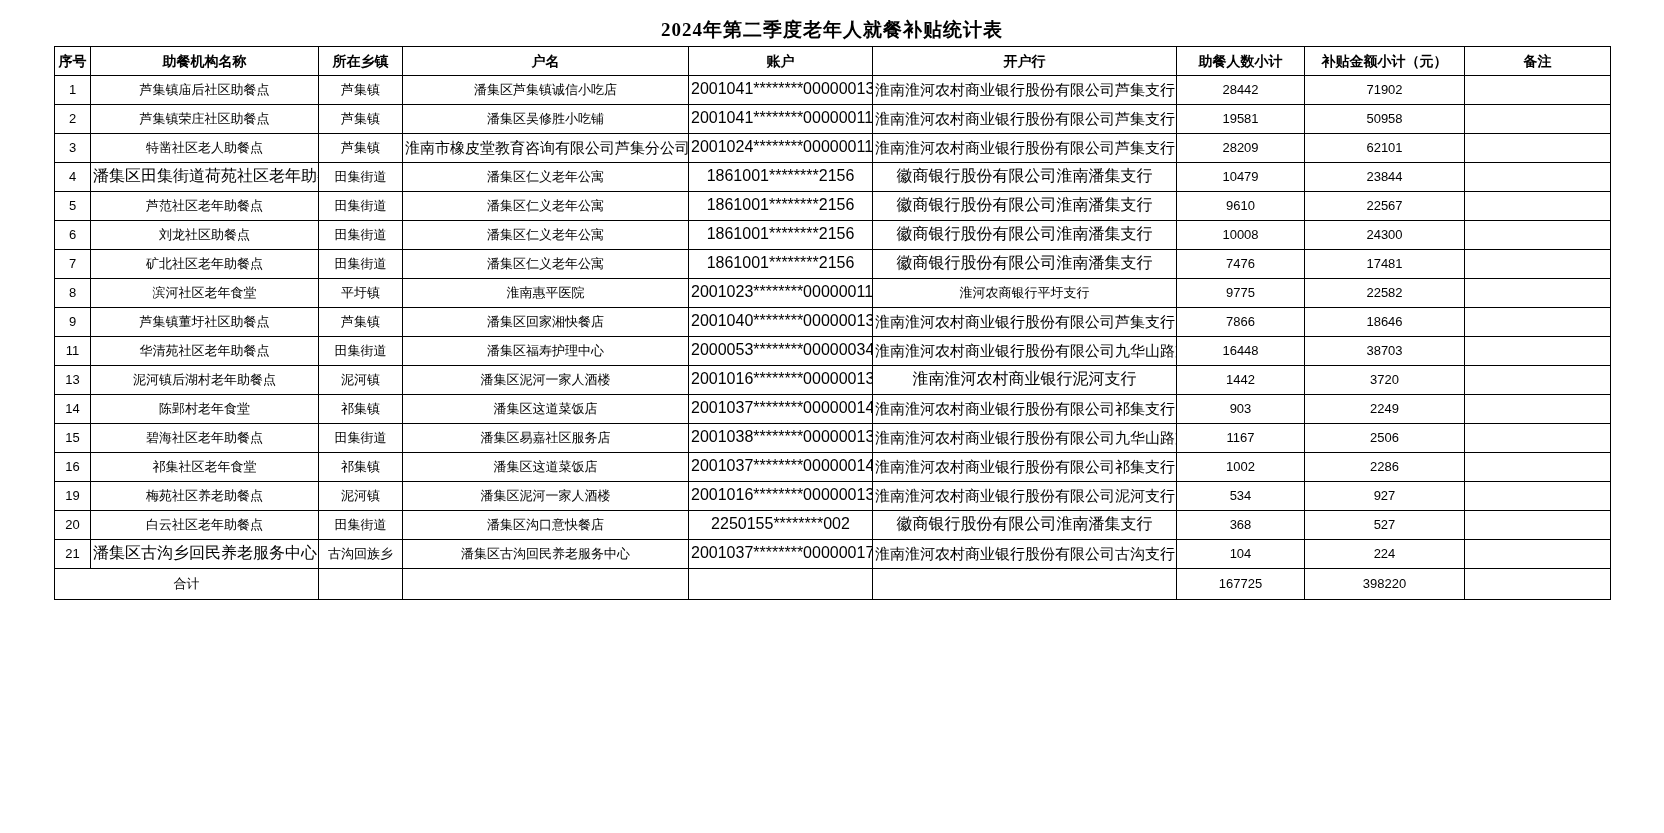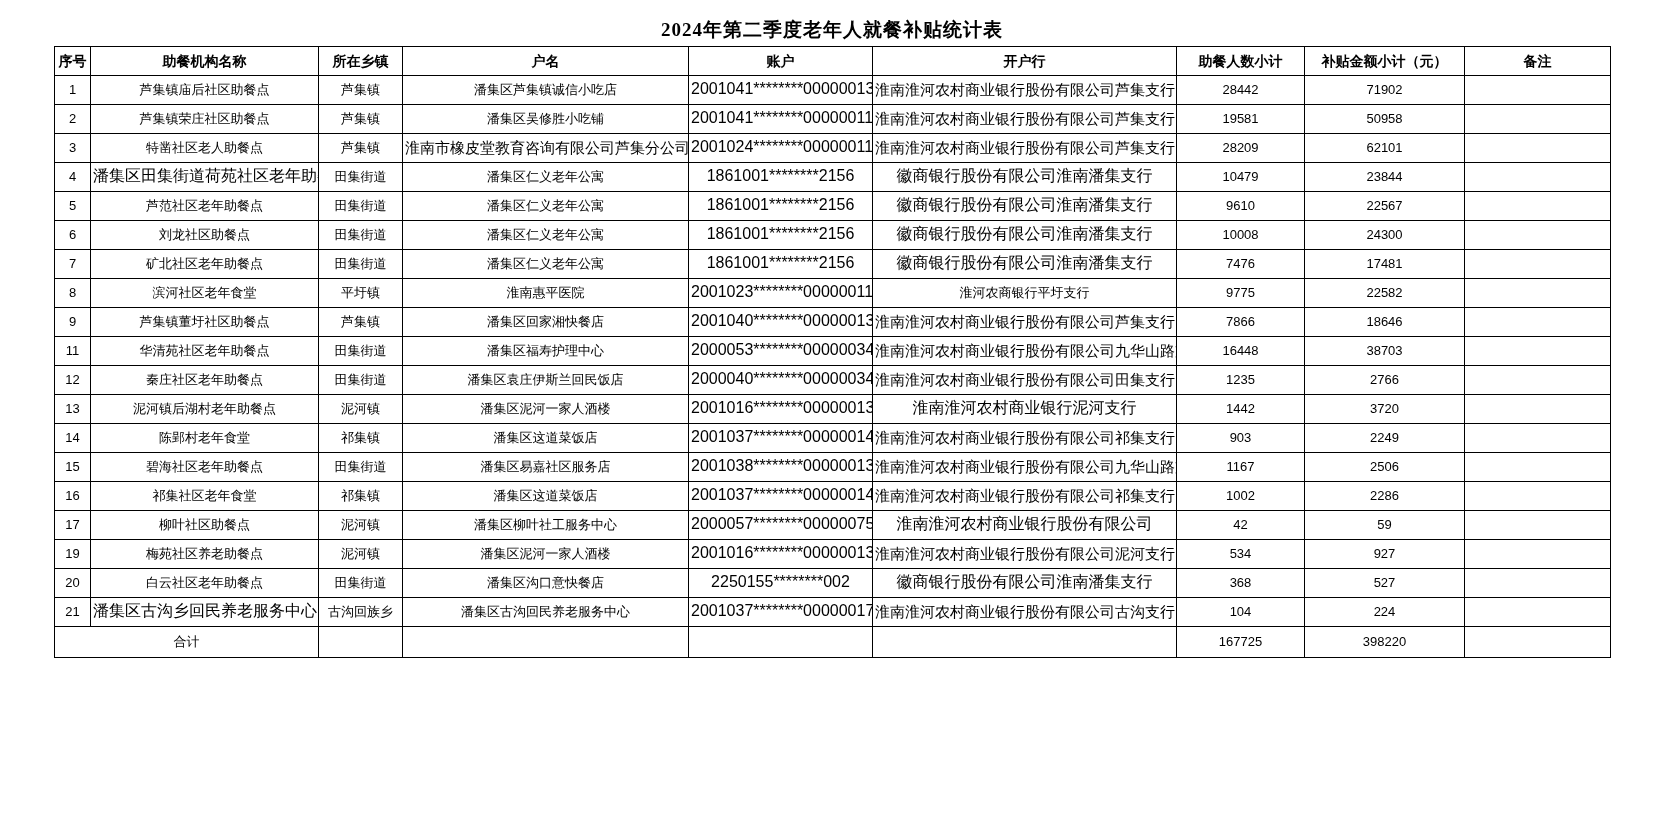--- a/index.html
+++ b/index.html
@@ -203,31 +203,20 @@
           <td>华清苑社区老年助餐点</td>
           <td>田集街道</td>
           <td>潘集区福寿护理中心</td>
           <td class="shrink">2000053********00000034</td>
           <td class="shrink2">淮南淮河农村商业银行股份有限公司九华山路支行</td>
           <td>16448</td>
           <td>38703</td>
           <td></td>
         </tr>
         <tr>
-          <td>12</td>
-          <td>秦庄社区老年助餐点</td>
-          <td>田集街道</td>
-          <td>潘集区袁庄伊斯兰回民饭店</td>
-          <td class="shrink">2000040********00000034</td>
-          <td class="shrink2">淮南淮河农村商业银行股份有限公司田集支行</td>
-          <td>1235</td>
-          <td>2766</td>
-          <td></td>
-        </tr>
-        <tr>
           <td>13</td>
           <td>泥河镇后湖村老年助餐点</td>
           <td>泥河镇</td>
           <td>潘集区泥河一家人酒楼</td>
           <td class="shrink">2001016********00000013</td>
           <td class="shrink">淮南淮河农村商业银行泥河支行</td>
           <td>1442</td>
           <td>3720</td>
           <td></td>
         </tr>
@@ -258,31 +247,20 @@
           <td>祁集社区老年食堂</td>
           <td>祁集镇</td>
           <td>潘集区这道菜饭店</td>
           <td class="shrink">2001037********00000014</td>
           <td class="shrink2">淮南淮河农村商业银行股份有限公司祁集支行</td>
           <td>1002</td>
           <td>2286</td>
           <td></td>
         </tr>
         <tr>
-          <td>17</td>
-          <td>柳叶社区助餐点</td>
-          <td>泥河镇</td>
-          <td>潘集区柳叶社工服务中心</td>
-          <td class="shrink">2000057********00000075</td>
-          <td class="shrink">淮南淮河农村商业银行股份有限公司</td>
-          <td>42</td>
-          <td>59</td>
-          <td></td>
-        </tr>
-        <tr>
           <td>19</td>
           <td>梅苑社区养老助餐点</td>
           <td>泥河镇</td>
           <td>潘集区泥河一家人酒楼</td>
           <td class="shrink">2001016********00000013</td>
           <td class="shrink2">淮南淮河农村商业银行股份有限公司泥河支行</td>
           <td>534</td>
           <td>927</td>
           <td></td>
         </tr>

